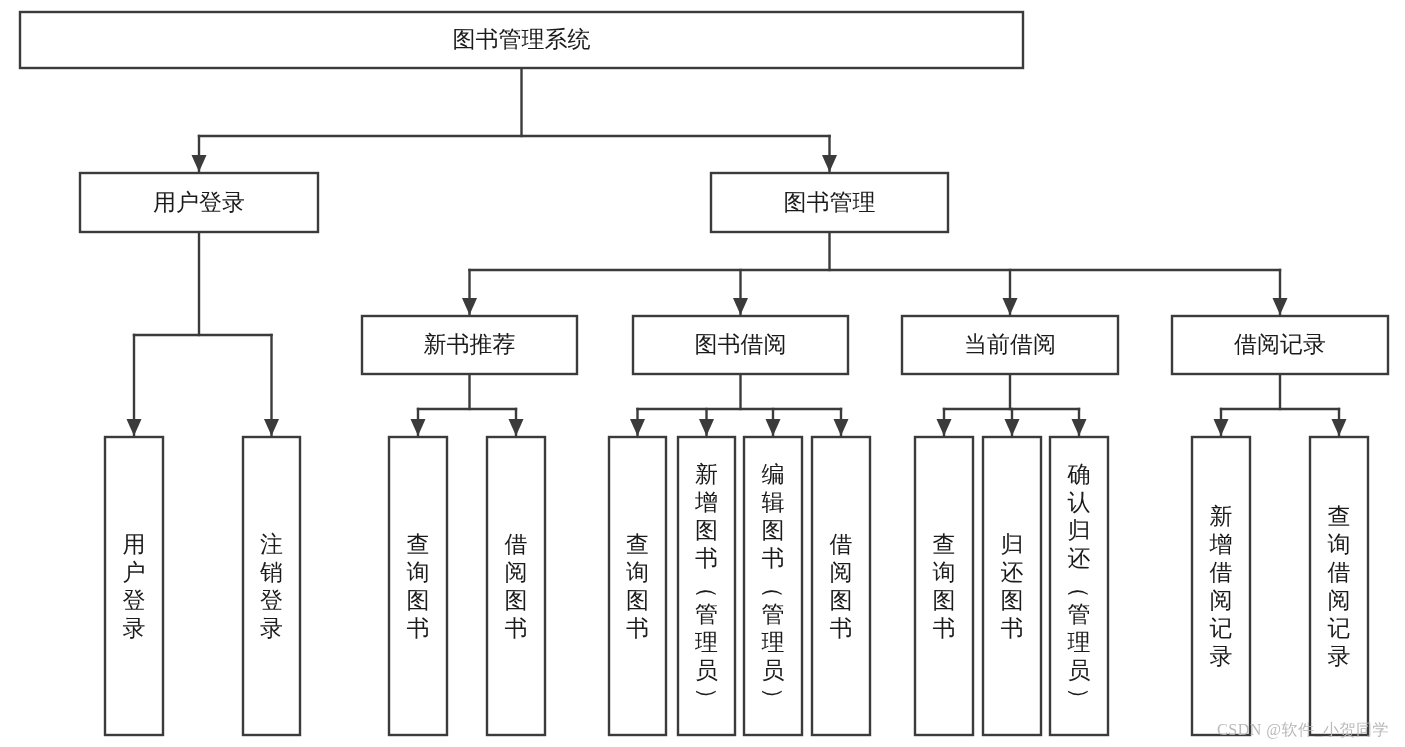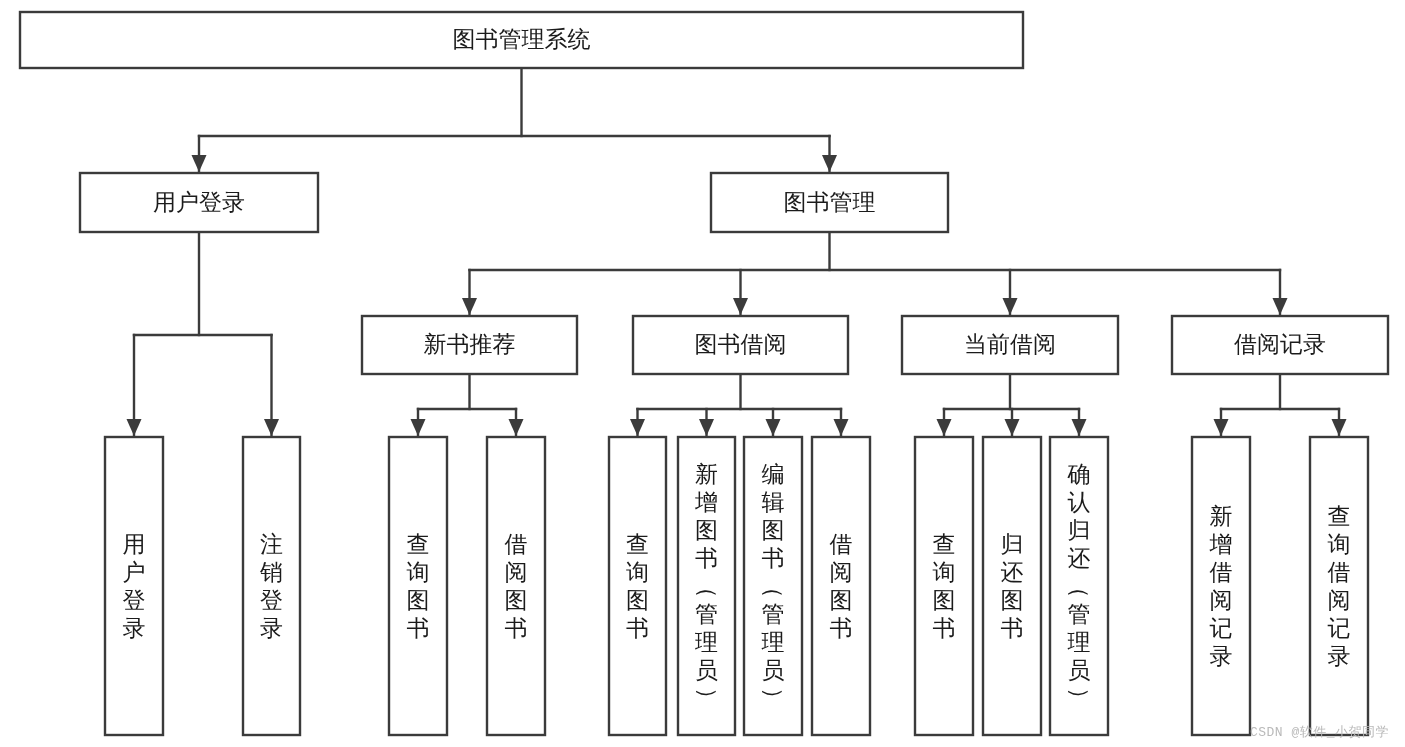--- a/index.html
+++ b/index.html
@@ -47,23 +47,23 @@
   .node-label-v {
     fill: #1b1b1b;
     font-size: 23px;
     font-family: "Liberation Sans", "DejaVu Sans", sans-serif;
     text-anchor: middle;
   }
   .watermark {
     position: absolute;
     right: 16px;
     bottom: 6px;
-    font-size: 13px;
+    font-size: 16px;
     color: #b9b9b9;
-    font-family: Liberation Mono, monospace;
+    font-family: Liberation Serif, serif;
     white-space: nowrap;
     letter-spacing: 0.5px;
   }
 </style>
 </head>
 <body>
 
 <div id="stage">
   <svg id="diagram" viewBox="0 0 1405 747">
     <g id="connectors-layer">

